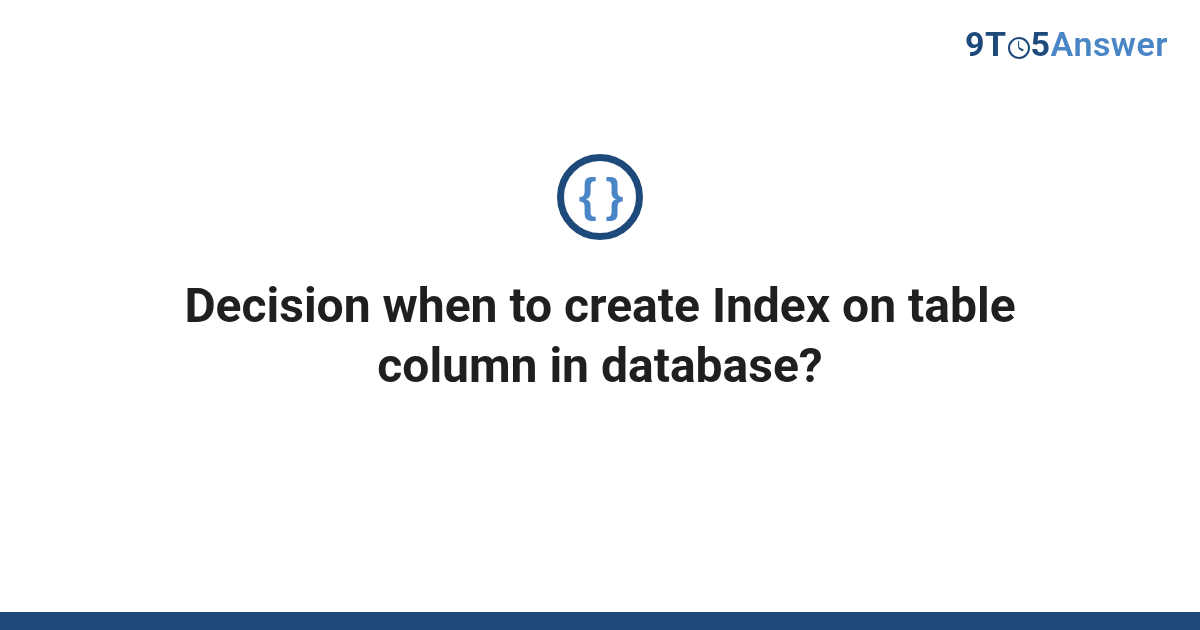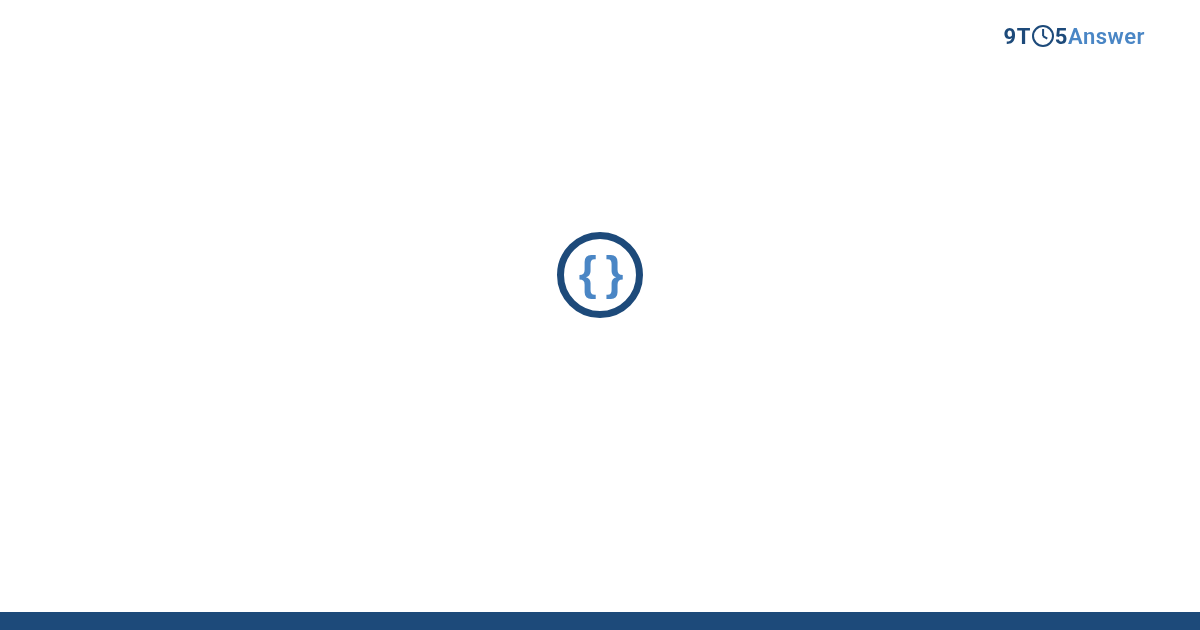--- a/index.html
+++ b/index.html
@@ -5,22 +5,22 @@
   * { margin: 0; padding: 0; box-sizing: border-box; }
   html, body { width: 1200px; height: 630px; overflow: hidden; }
   body {
     font-family: -apple-system, BlinkMacSystemFont, "Segoe UI", Roboto, "Helvetica Neue", Arial, sans-serif;
     background: #ffffff;
     position: relative;
   }
   .logo {
     position: absolute;
     top: 24px;
-    right: 55px;
-    font-size: 22px;
+    right: 32px;
+    font-size: 34px;
     font-weight: 600;
     letter-spacing: 0.5px;
     color: #1d4a7a;
   }
   .logo .nine { font-weight: 700; }
   .logo .t { font-weight: 700; }
   .logo .clock {
     display: inline-flex;
     vertical-align: -3px;
     width: 22px;
@@ -108,15 +108,16 @@
 <body>
 
 <div class="logo">
   <span class="nine">9</span><span class="t">T</span><span class="clock"></span><span class="five">5</span><span class="answer">Answer</span>
 </div>
 
 <div class="content">
   <div class="badge">
     <span class="braces">{ }</span>
   </div>
+  <h1 class="title">Decision when to create Index on table column in database?</h1>
 </div>
 
 <div class="footer-bar"></div>
 
 </body></html>

